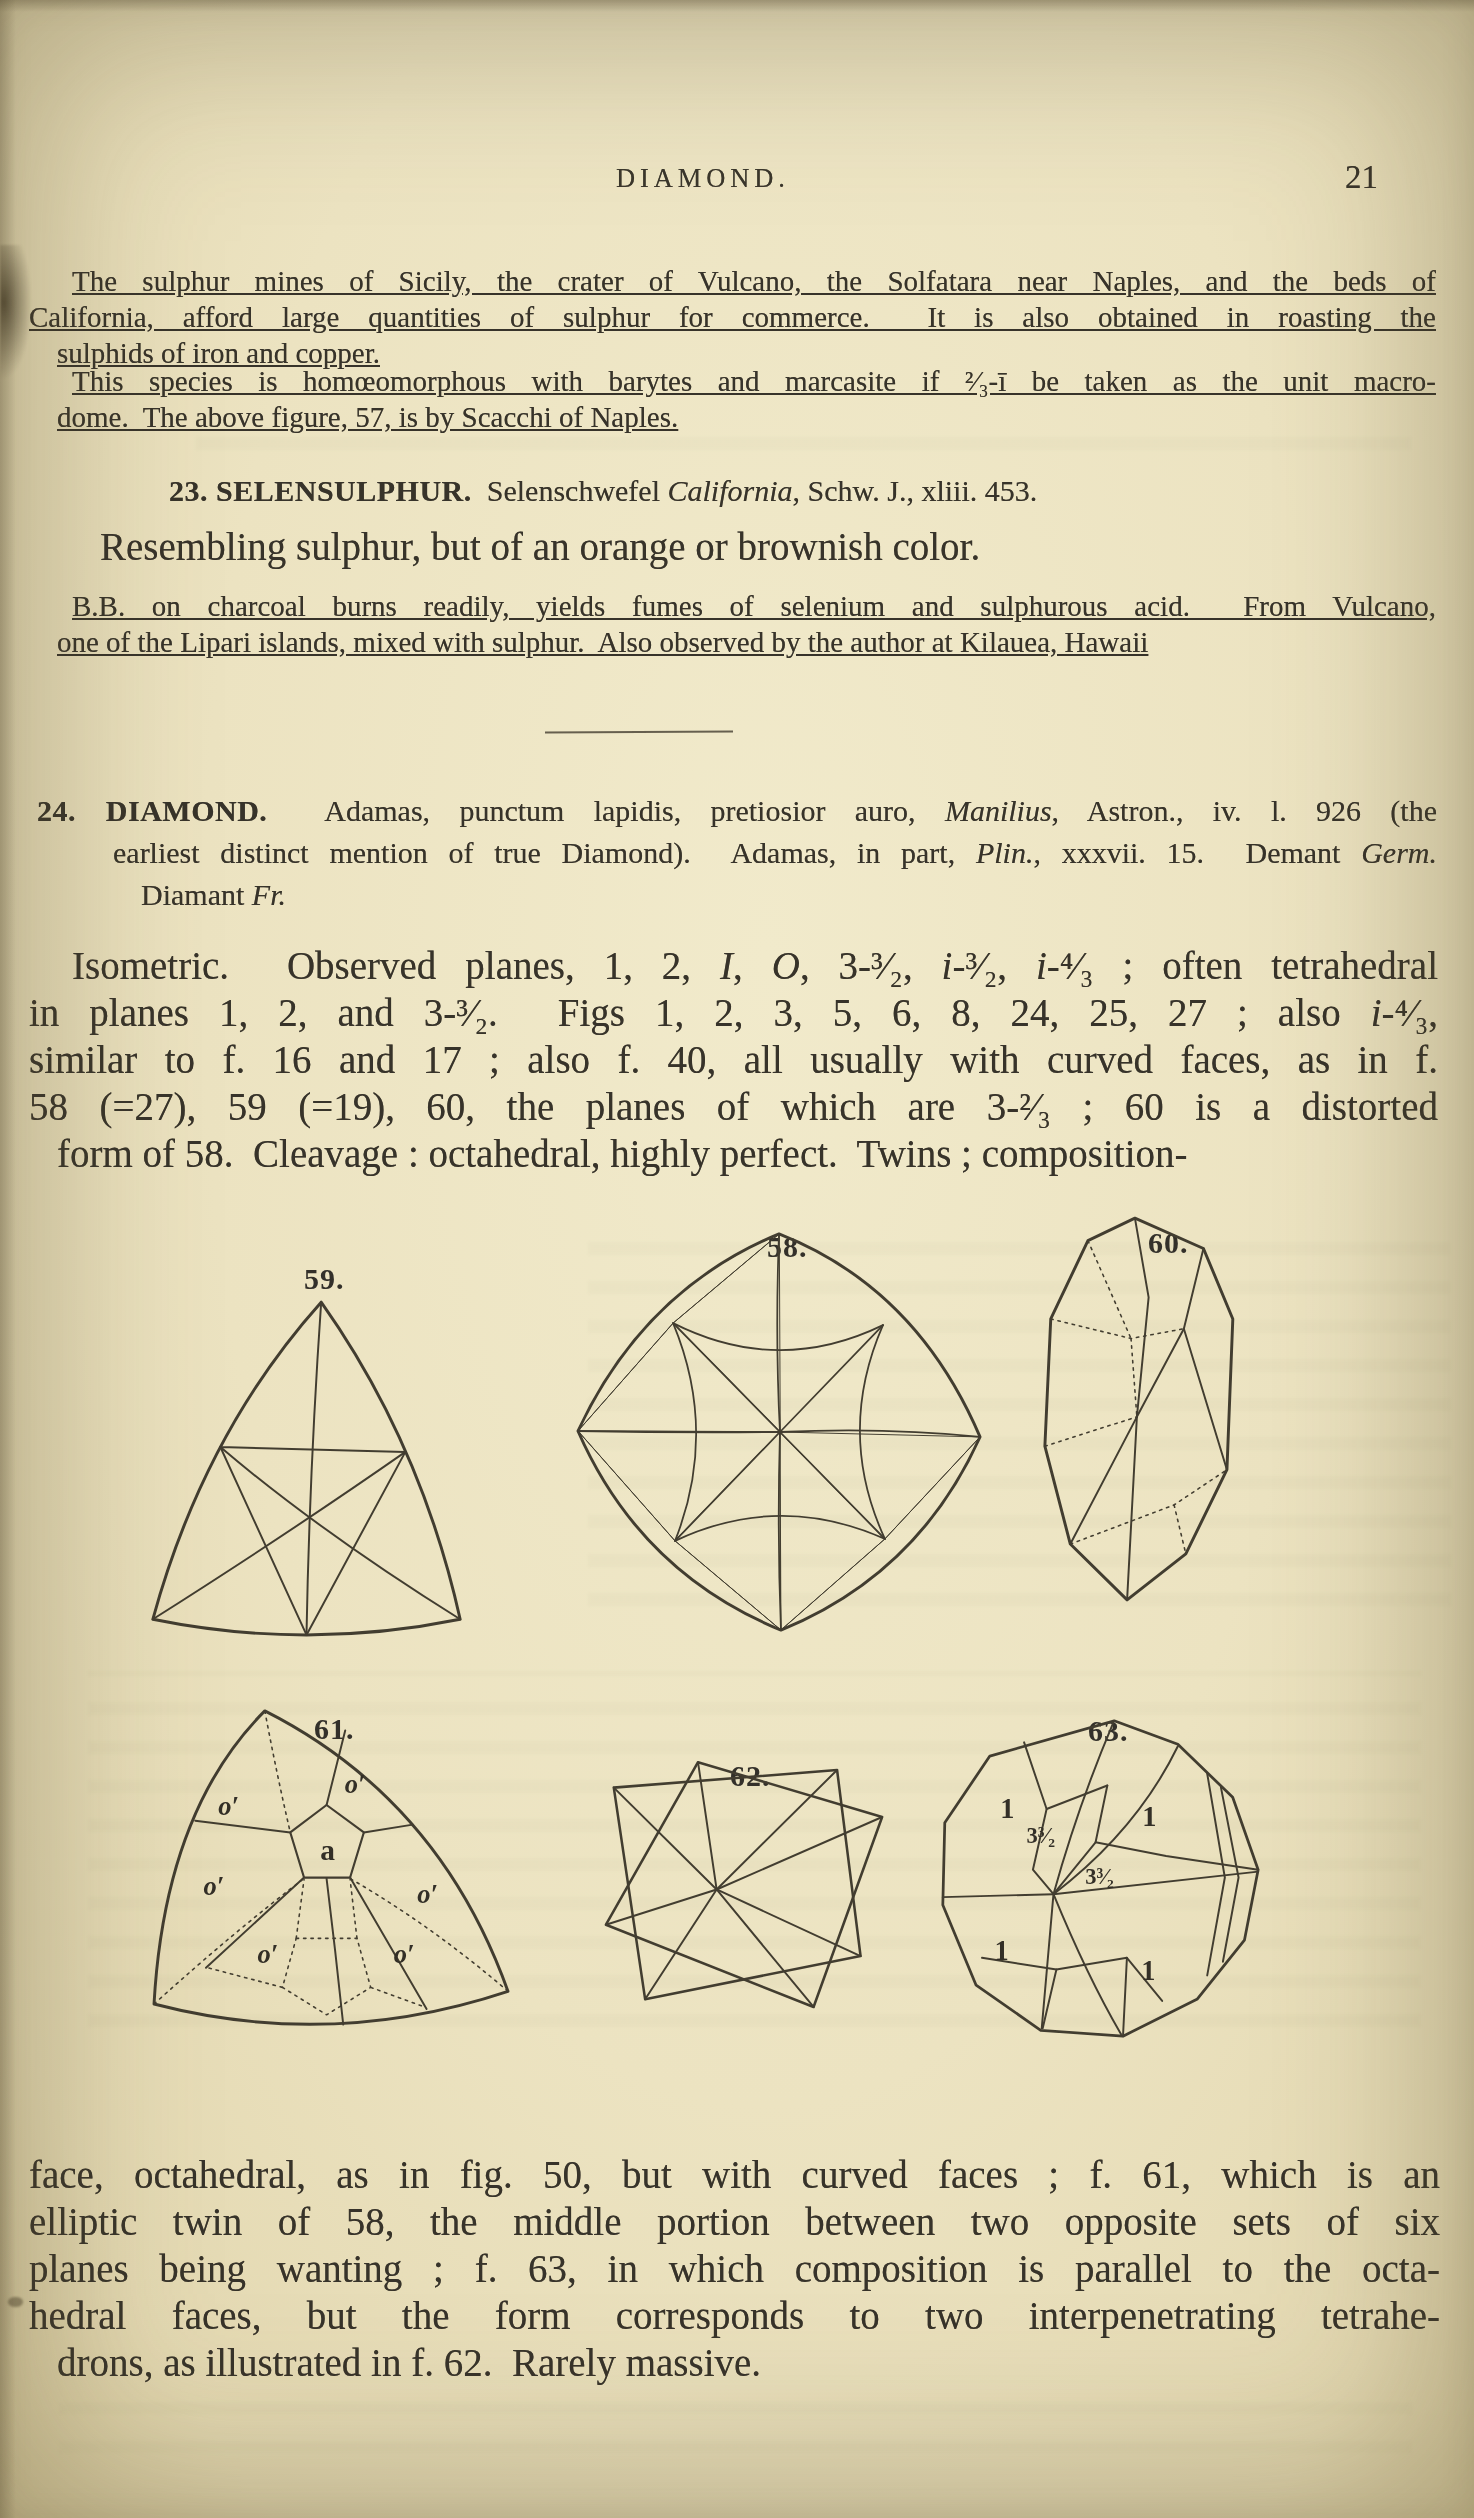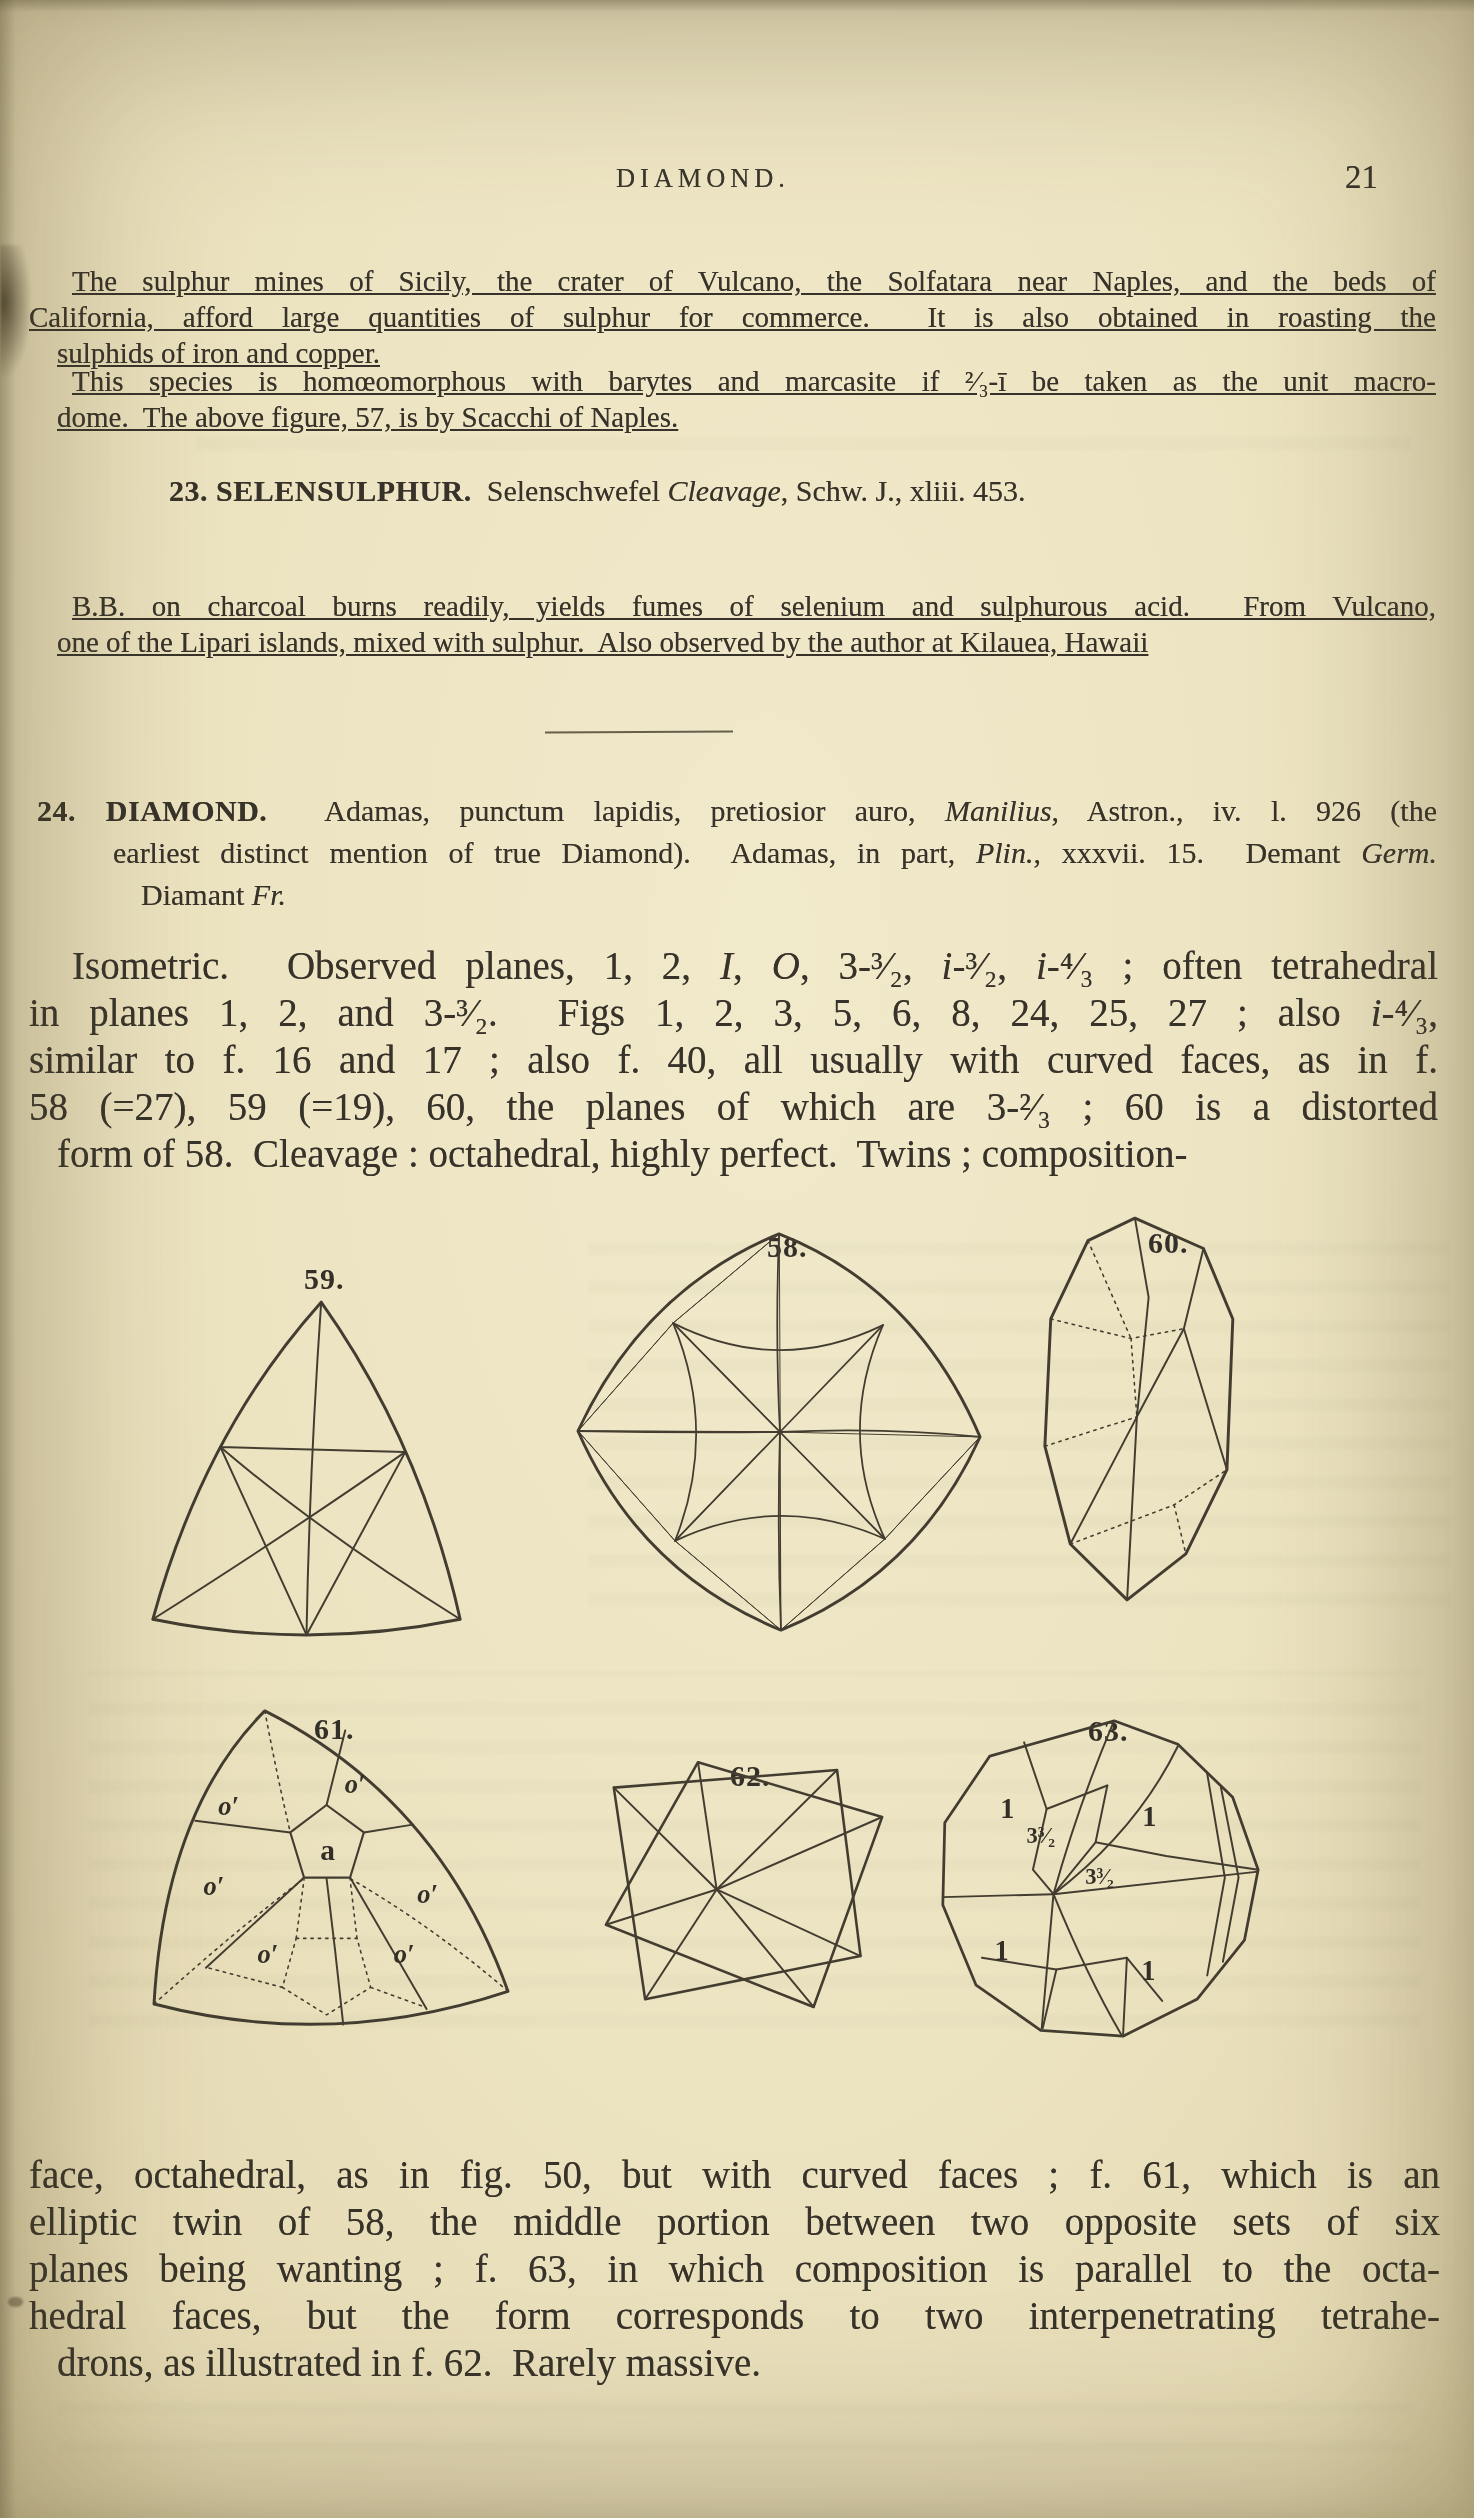--- a/index.html
+++ b/index.html
@@ -62,21 +62,24 @@
   <div class="txt small" style="left:29px;top:263px;width:1407px">
     <div class="line indent">The sulphur mines of Sicily, the crater of Vulcano, the Solfatara near Naples, and the beds of</div>
     <div class="line">California, afford large quantities of sulphur for commerce.&nbsp; It is also obtained in roasting the</div>
     <div class="line last">sulphids of iron and copper.</div>
   </div>
   <div class="txt small" style="left:29px;top:363px;width:1407px">
     <div class="line indent">This species is homœomorphous with barytes and marcasite if ²⁄₃-ī be taken as the unit macro-</div>
     <div class="line last">dome.&nbsp; The above figure, 57, is by Scacchi of Naples.</div>
   </div>
 
-  <div class="txt sec-head" style="left:169px;top:474px"><b>23. SELENSULPHUR.</b><span>&nbsp; Selenschwefel </span><i>Cleavage</i><span>, Schw. J., xliii. 453.</span></div>
+  <div class="txt sec-head" style="left:169px;top:474px"><b>23. SELENSULPHUR.</b><span>&nbsp; Selenschwefel </span><i>California</i><span>, Schw. J., xliii. 453.</span></div>
+  <div class="txt big" style="left:29px;top:523px;width:1411px">
+    <div class="line last indent">Resembling sulphur, but of an orange or brownish color.</div>
+  </div>
   <div class="txt small" style="left:29px;top:588px;width:1407px">
     <div class="line indent">B.B. on charcoal burns readily, yields fumes of selenium and sulphurous acid.&nbsp; From Vulcano,</div>
     <div class="line last">one of the Lipari islands, mixed with sulphur.&nbsp; Also observed by the author at Kilauea, Hawaii</div>
   </div>
 
   <div class="rule" style="left:545px;top:731px;width:188px"></div>
 
   <div class="txt sec-head" style="left:37px;top:790px;width:1400px;line-height:42px">
     <div class="line"><b>24. DIAMOND.</b><span>&nbsp; Adamas, punctum lapidis, pretiosior auro, </span><i>Manilius</i><span>, Astron., iv. l. 926 (the</span></div>
     <div class="line hang"><span>earliest distinct mention of true Diamond).&nbsp; Adamas, in part, </span><i>Plin.</i><span>, xxxvii. 15.&nbsp; Demant </span><i>Germ.</i></div>

